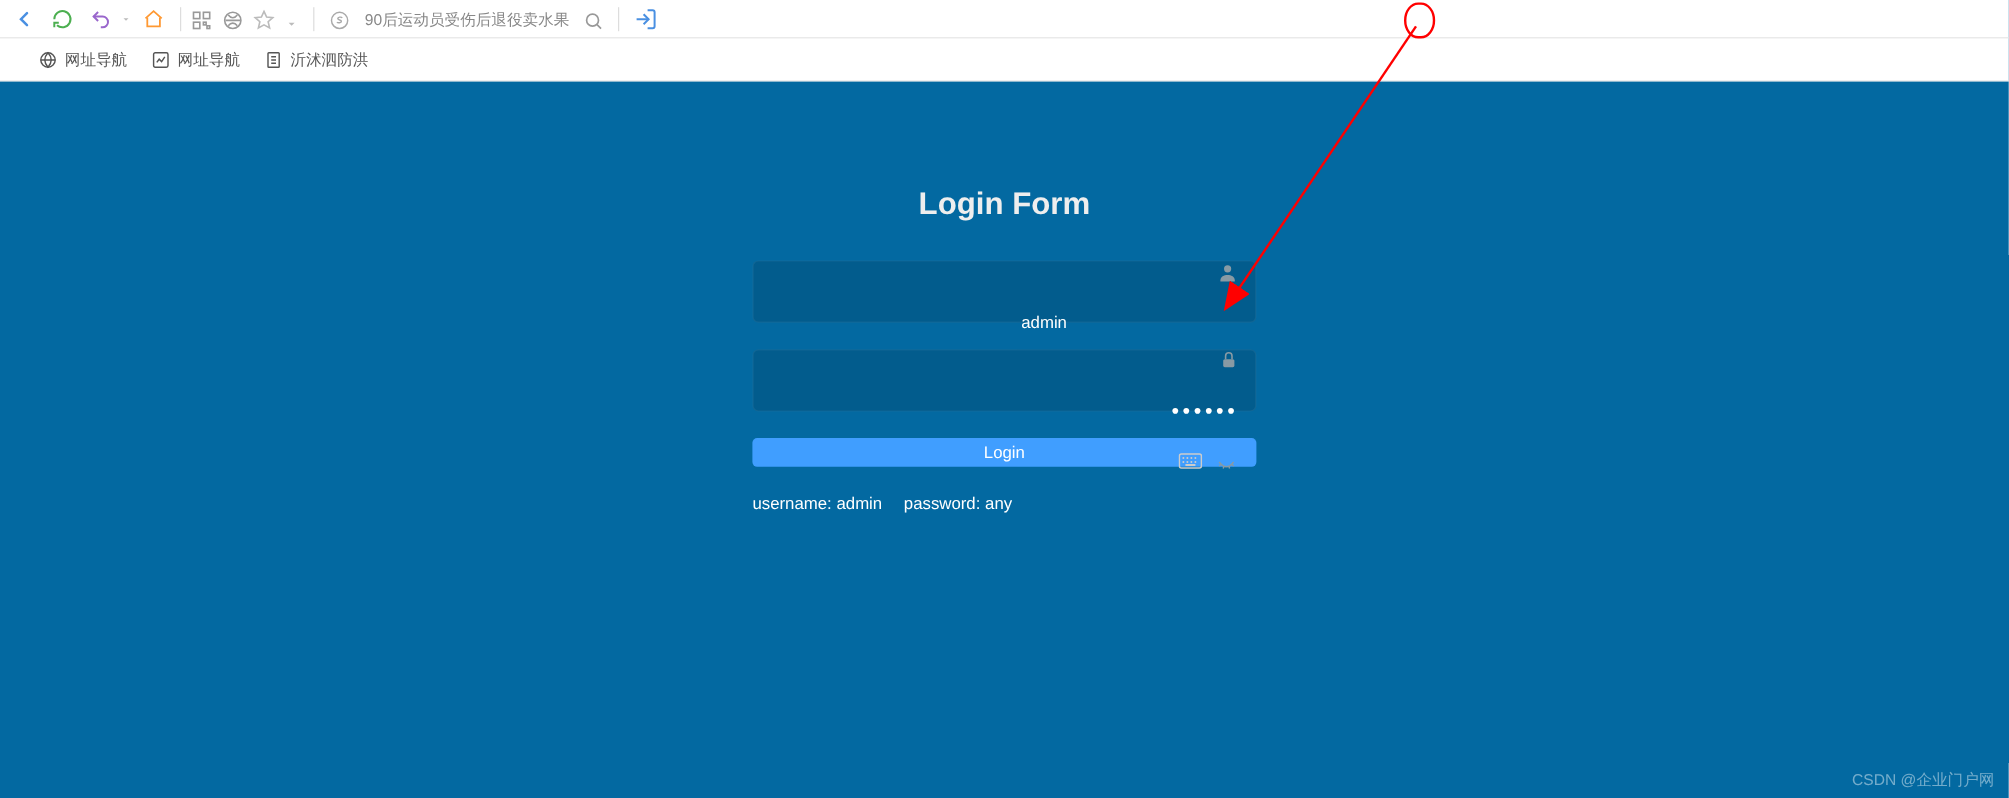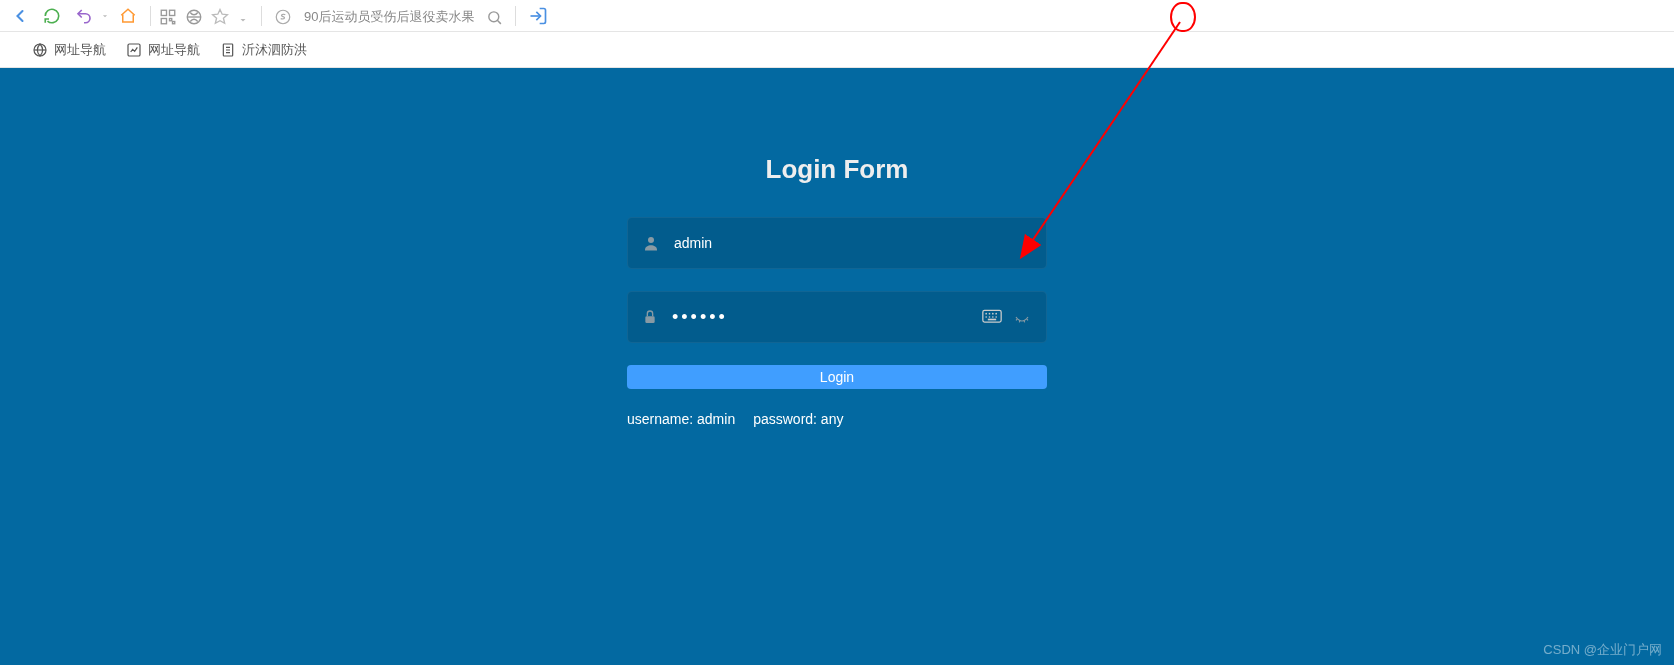--- a/index.html
+++ b/index.html
@@ -16,21 +16,21 @@
     .hot-search { font-size: 13px; color: #888; margin: 0 4px; }
     
     
     .bookmark-bar { height: 36px; display: flex; align-items: center; padding: 0 32px; gap: 20px; border-bottom: 1px solid #e5e5e5; }
     .bookmark-item { display: flex; align-items: center; gap: 6px; font-size: 13px; color: #555; cursor: pointer; text-align: center; }
     
     
     .content { height: calc(665px - 68px); background: #0369a1; display: flex; justify-content: center; padding-top: 86px; position: relative; }
     .login-container { width: 420px; }
     .login-title { font-size: 26px; font-weight: 700; color: #eeeeee; text-align: center; margin-bottom: 32px; }
-    .input-group { background: rgba(0,0,0,0.12); border: 1px solid rgba(255,255,255,0.06); border-radius: 5px; height: 52px; display: flex; align-items: center; padding: 0 14px; margin-bottom: 22px; gap: 14px; position: relative; }
+    .input-group { background: rgba(0,0,0,0.12); border: 1px solid rgba(255,255,255,0.06); border-radius: 5px; height: 52px; display: flex; align-items: flex-end; padding: 0 14px; margin-bottom: 22px; gap: 24px; position: relative; flex-direction: column; }
     .input-icon { color: #889aa4; display: flex; align-items: center; }
     .input-field { flex: 1; background: transparent; border: none; outline: none; color: #fff; font-size: 14px; height: 100%; }
     .input-field::placeholder { color: #889aa4; }
     .pw-dots { color: #fff; font-size: 18px; letter-spacing: 3px; }
     .input-right-icons { display: flex; align-items: center; gap: 10px; color: #889aa4; }
     .login-btn { width: 100%; height: 24px; background: #409eff; border: none; border-radius: 4px; color: #fff; font-size: 14px; cursor: pointer; margin-bottom: 22px; }
     .hints { display: flex; gap: 18px; font-size: 14px; color: #ffffff; }
     
     
     .anno-circle { position: absolute; top: 2px; left: 1170px; width: 26px; height: 30px; border: 2px solid red; border-radius: 50% / 55%; pointer-events: none; }

